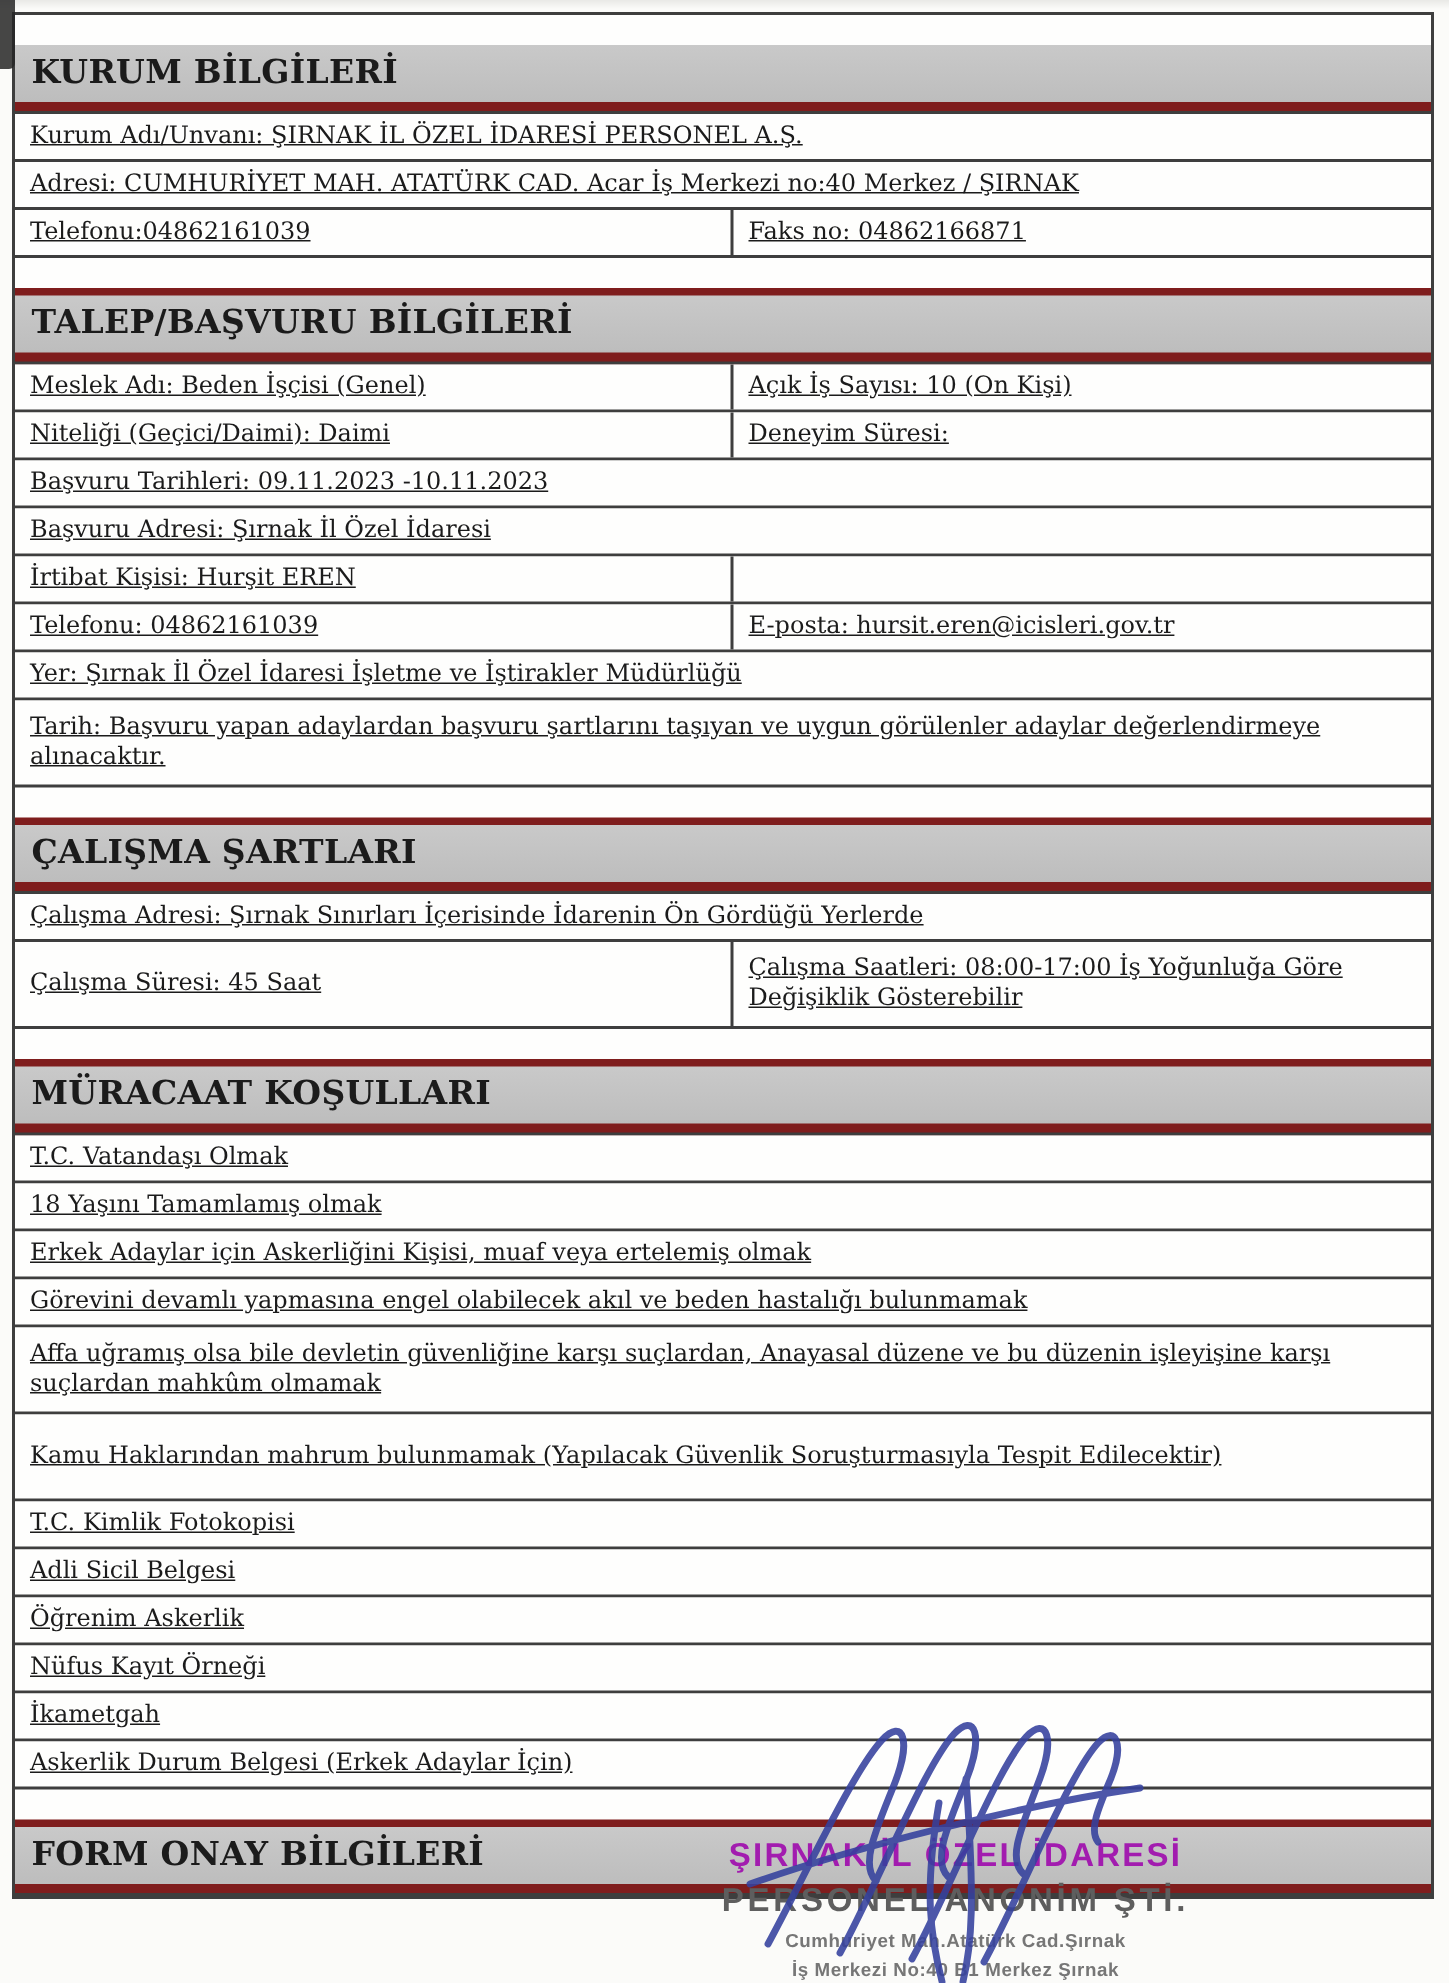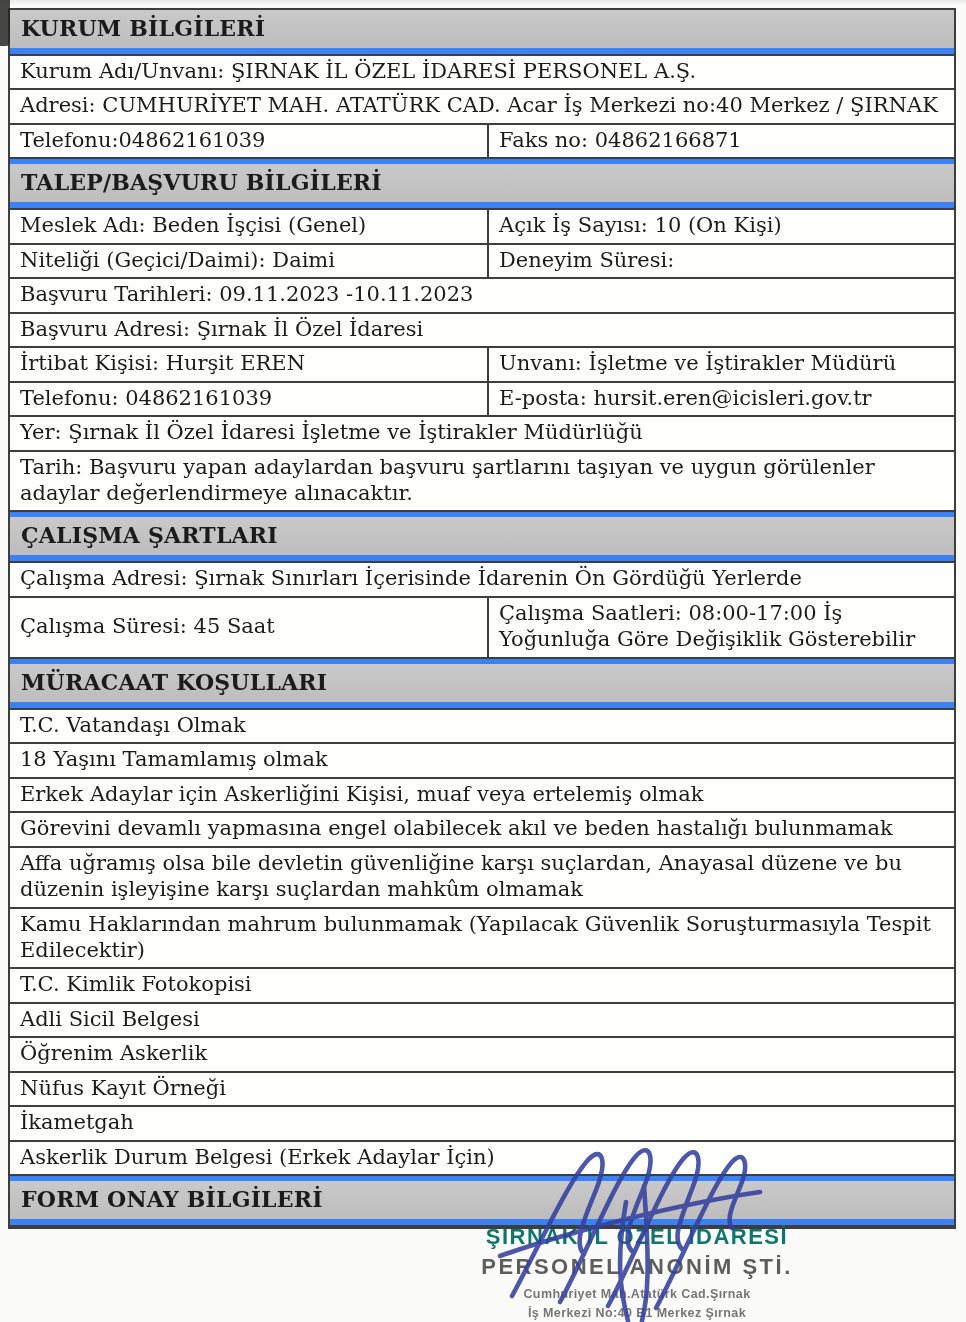--- a/index.html
+++ b/index.html
@@ -9,46 +9,48 @@
     font-family:"DejaVu Serif","Liberation Serif",serif;
     color:#1b1b1b;
   }
   .sheet{position:absolute;left:8px;top:8px;width:948px;}
   .ftable{
     border:2px solid #3e3e3e;
     background:#fefefd;
   }
   
   .sec-header{
-    background:#3b82f6;
+    background:#7f1d1d;
     padding:5px 0 6px 0;
     border-bottom:2px solid #3e3e3e;
+    margin-top:20px;
   }
   .sec-header.first{padding-top:0;}
   .sec-header .band{
     background:#c3c3c3;
     background:linear-gradient(#c9c9c9,#bdbdbd);
     padding:5px 11px 7px 11px;
     font-weight:bold;
     font-size:22px;
     letter-spacing:.2px;
   }
   .row{
     border-bottom:2px solid #3e3e3e;
     display:flex;
     align-items:center;
     min-height:30px;
     background:#fefefd;
   }
   .row:last-child{border-bottom:2px solid #3e3e3e;}
   .cell{
     padding:2px 10px 4px 10px;
-    font-size:21px;
+    font-size:16px;
     line-height:1.26;
     flex:1 1 auto;
+    text-decoration:underline;
   }
   .row.split .cell.left{
     flex:0 0 479px;
     max-width:479px;
     box-sizing:border-box;
     border-right:2px solid #3e3e3e;
     align-self:stretch;
     display:flex;align-items:center;
   }
   .row.split .cell.right{
@@ -60,21 +62,21 @@
   
   .stamp{
     position:absolute;
     left:462px;top:1224px;width:350px;
     text-align:center;
     font-family:"Liberation Sans","DejaVu Sans",sans-serif;
     color:#646464;
     z-index:2;
     pointer-events:none;
   }
-  .stamp .l1{font-size:22px;font-weight:bold;letter-spacing:1.5px;color:#0f766e;}
+  .stamp .l1{font-size:22px;font-weight:bold;letter-spacing:1.5px;color:#a21caf;}
   .stamp .l2{font-size:22px;font-weight:bold;letter-spacing:2.5px;color:#5e5e5e;margin-top:4px;}
   .stamp .addr{font-size:12.5px;font-weight:bold;letter-spacing:.4px;color:#767676;line-height:1.55;margin-top:5px;}
   
   .signature{
     position:absolute;left:488px;top:1138px;z-index:3;
     pointer-events:none;
   }
   
   .artifact{
     position:absolute;left:0;top:0;width:10px;height:46px;
@@ -121,21 +123,20 @@
       <div class="cell right">Deneyim Süresi:</div>
     </div>
     <div class="row">
       <div class="cell">Başvuru Tarihleri: 09.11.2023 -10.11.2023</div>
     </div>
     <div class="row">
       <div class="cell">Başvuru Adresi: Şırnak İl Özel İdaresi</div>
     </div>
     <div class="row split">
       <div class="cell left">İrtibat Kişisi: Hurşit EREN</div>
-      <div class="cell right">Unvanı: İşletme ve İştirakler Müdürü</div>
     </div>
     <div class="row split">
       <div class="cell left">Telefonu: 04862161039</div>
       <div class="cell right">E-posta: hursit.eren@icisleri.gov.tr</div>
     </div>
 
     <div class="row">
       <div class="cell">Yer: Şırnak İl Özel İdaresi İşletme ve İştirakler Müdürlüğü</div>
     </div>
     <div class="row tall">

